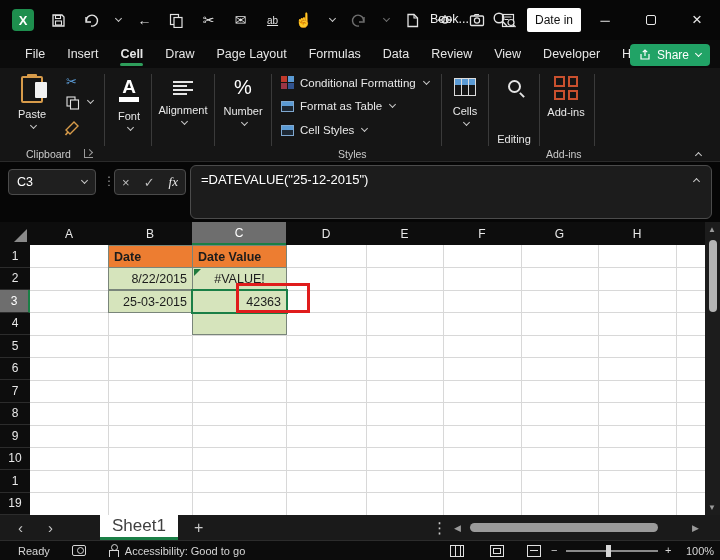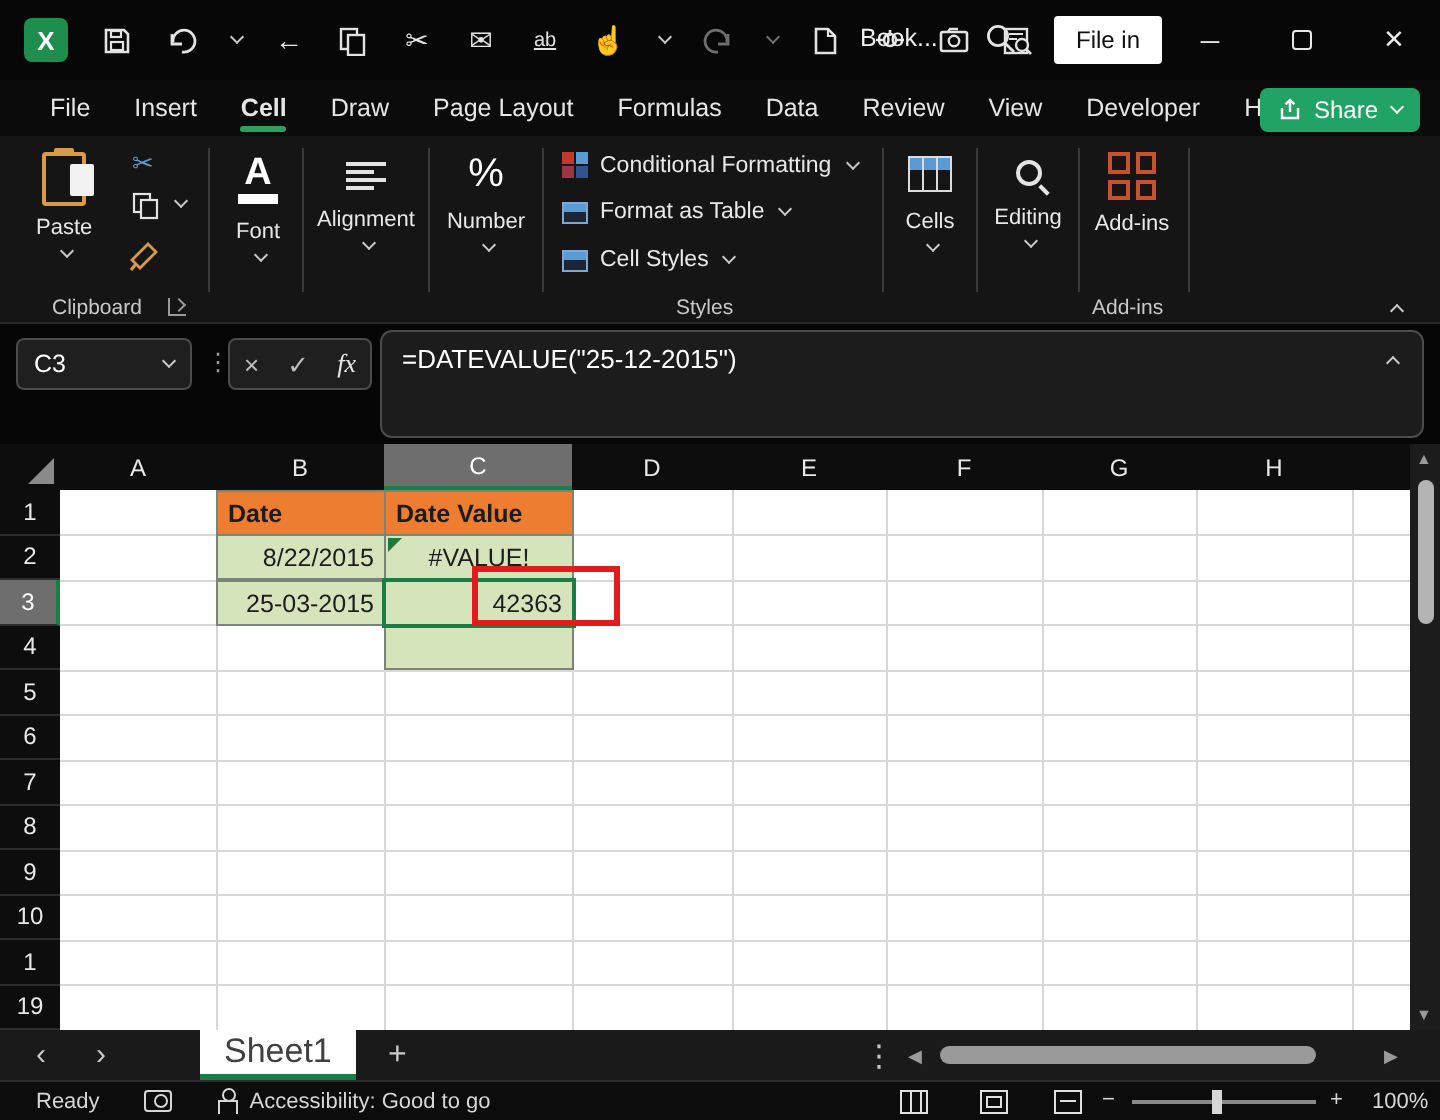--- a/index.html
+++ b/index.html
@@ -180,21 +180,21 @@
       </span>
       <span class="ic" style="font-size:13px;">»</span>
     </div>
     <span class="doc-title">Book...</span>
     <span class="search-glass">
       <svg width="17" height="17" viewBox="0 0 17 17">
           <circle cx="7" cy="7" r="4.8" fill="none" stroke="#e3e3e3" stroke-width="1.4"></circle>
           <path d="M10.6 10.6 L15 15" stroke="#e3e3e3" stroke-width="1.4"></path>
         </svg>
     </span>
-    <div class="signin">File in</div>
+    <div class="signin">Date in</div>
     <div class="win-controls">
       <div class="win-btn">─</div>
       <div class="win-btn">
           <span class="max-sq"></span>
         </div>
       <div class="win-btn" style="font-size:17px;">×</div>
     </div>
   </div>
 
   <div id="menubar" class="abs" style="padding-left:14px;">
@@ -296,21 +296,21 @@
     <span class="grp-label" style="left:338px;">Styles</span>
     <div class="rsep" style="left:441px;"></div>
 
     <div class="big-btn" style="left:444px; top:10px; width:42px;">
       <span class="cells-ic"></span>
       <span style="margin-top:9px;">Cells</span>
       <span class="chv" style="margin-top:3px;"></span>
     </div>
     <div class="rsep" style="left:488px;"></div>
 
-    <div class="big-btn" style="left:490px; top:10px; width:48px;">
+    <div class="big-btn" style="left:490px; top:10px; width:48px;gap:30px;">
       <span class="mag" style="margin-top:2px;"></span>
       <span style="margin-top:10px;">Editing</span>
       <span class="chv" style="margin-top:3px;"></span>
     </div>
     <div class="rsep" style="left:539px;"></div>
 
     <div class="big-btn" style="left:541px; top:8px; width:50px;">
       <span class="addins-ic">
           <b></b>
           <b></b>

